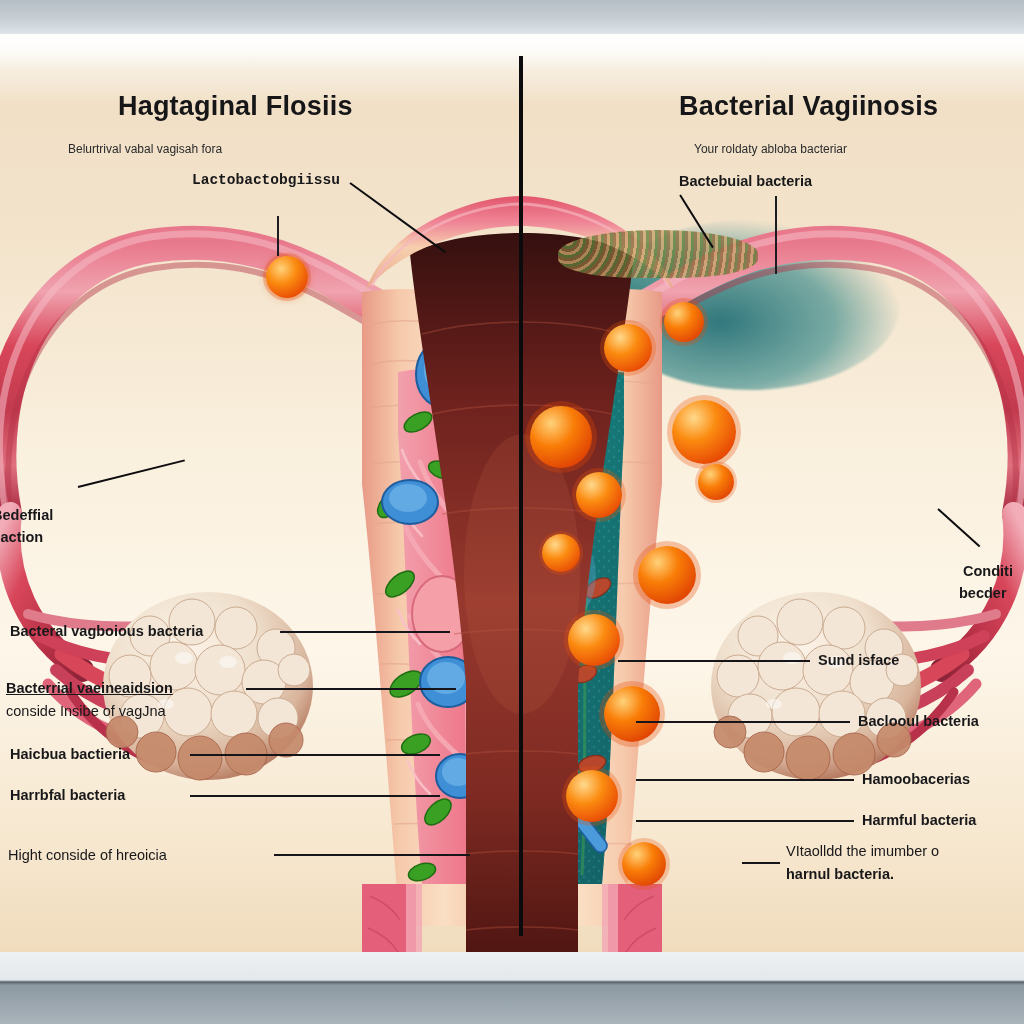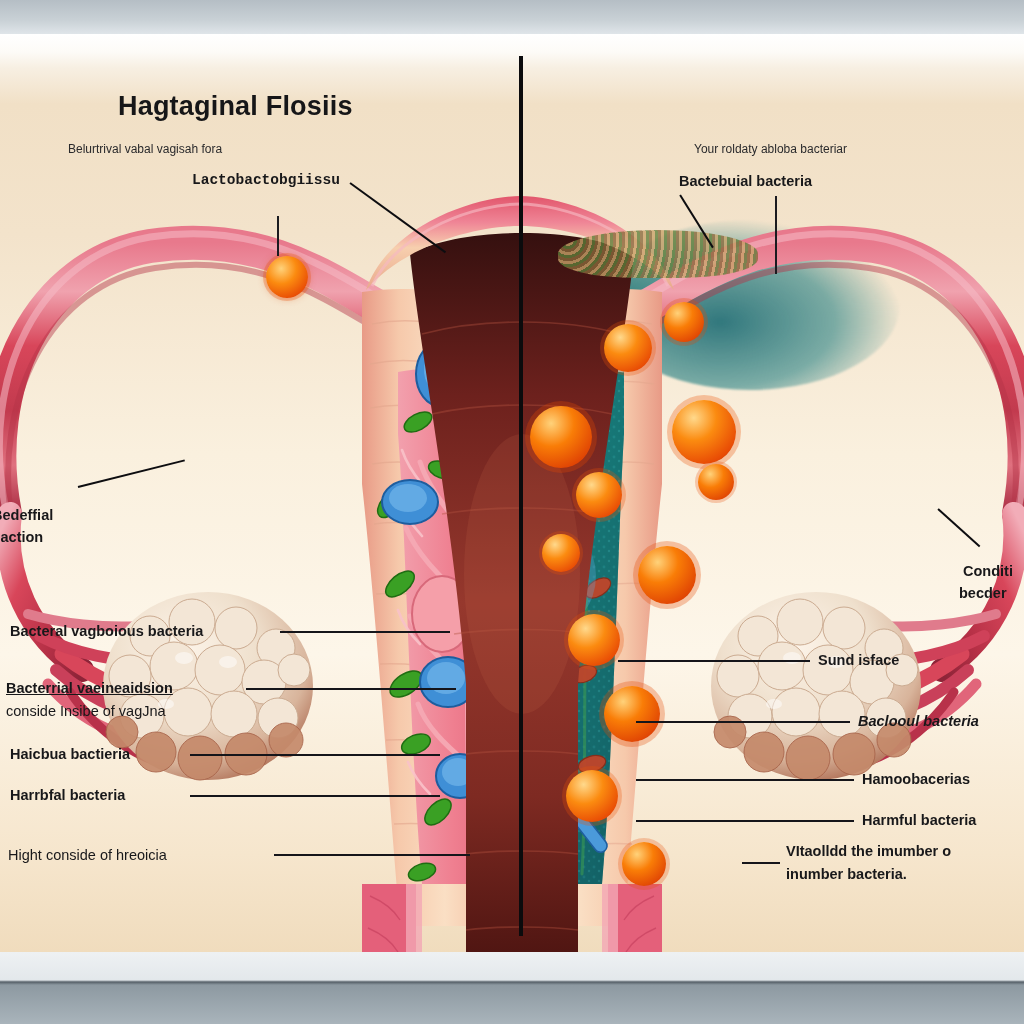--- a/index.html
+++ b/index.html
@@ -527,20 +527,21 @@
       <path d="M6,96 C30,28 120,2 160,2 C200,2 290,28 314,96
                C276,52 206,32 160,32 C114,32 44,52 6,96 Z" fill="url(#fundG)"></path>
       <path d="M12,92 C40,34 120,10 160,10 C200,10 280,34 308,92" fill="none" stroke="#f6b8c2" stroke-width="3" opacity=".65"></path>
     </svg>
 
     <div class="divider"></div>
 
     <div class="title" id="title-left">Hagtaginal Flosiis</div>
     <div class="subtitle" id="sub-left">Belurtrival vabal vagisah fora</div>
 
+    <div class="title" id="title-right">Bacterial Vagiinosis</div>
     <div class="subtitle" id="sub-right">Your roldaty abloba bacteriar</div>
 
     <div class="callout bold" style="left:192px; top:137px;font-family:Liberation Mono, monospace;">Lactobactobgiissu</div>
     <div class="leader diag" style="left:350px; top:148px; width:118px; transform: rotate(36deg);"></div>
     <div class="leader thin" style="left:277px; top:182px; width:2px; height:40px; background:#1b1b20;"></div>
 
     <div class="callout bold" style="left:-8px; top:472px;">Bedeffial</div>
     <div class="callout bold" style="left:-14px; top:494px;">rdaction</div>
     <div class="leader diag" style="left:78px; top:452px; width:110px; transform: rotate(-14deg);"></div>
 
@@ -564,30 +565,30 @@
     <div class="leader diag" style="left:680px; top:160px; width:62px; transform: rotate(58deg);"></div>
     <div class="leader thin" style="left:775px; top:162px; width:2px; height:78px; background:#1b1b20;"></div>
 
     <div class="callout bold" style="left:963px; top:528px;">Conditi</div>
     <div class="callout bold" style="left:959px; top:550px;">becder</div>
     <div class="leader diag" style="left:938px; top:474px; width:56px; transform: rotate(42deg);"></div>
 
     <div class="callout bold" style="left:818px; top:617px;">Sund isface</div>
     <div class="leader" style="left:618px; top:626px; width:192px;"></div>
 
-    <div class="callout bold" style="left:858px; top:678px;font-style:italic;">Baclooul bacteria</div>
+    <div class="callout bold" style="left:858px; top:678px;">Baclooul bacteria</div>
     <div class="leader" style="left:636px; top:687px; width:214px;"></div>
 
     <div class="callout bold" style="left:862px; top:736px;">Hamoobacerias</div>
     <div class="leader" style="left:636px; top:745px; width:218px;"></div>
 
     <div class="callout bold" style="left:862px; top:777px;">Harmful bacteria</div>
     <div class="leader" style="left:636px; top:786px; width:218px;"></div>
 
-    <div class="callout" style="left:786px; top:808px;font-weight:bold;">VItaolldd the imumber o</div>
-    <div class="callout bold" style="left:786px; top:831px;">inumber bacteria.</div>
+    <div class="callout" style="left:786px; top:808px;">VItaolldd the imumber o</div>
+    <div class="callout bold" style="left:786px; top:831px;">harnul bacteria.</div>
     <div class="leader" style="left:742px; top:828px; width:38px;"></div>
 
   </div>
 
   <div class="mat-bottom"></div>
 
 </div>
 
 </body></html>

